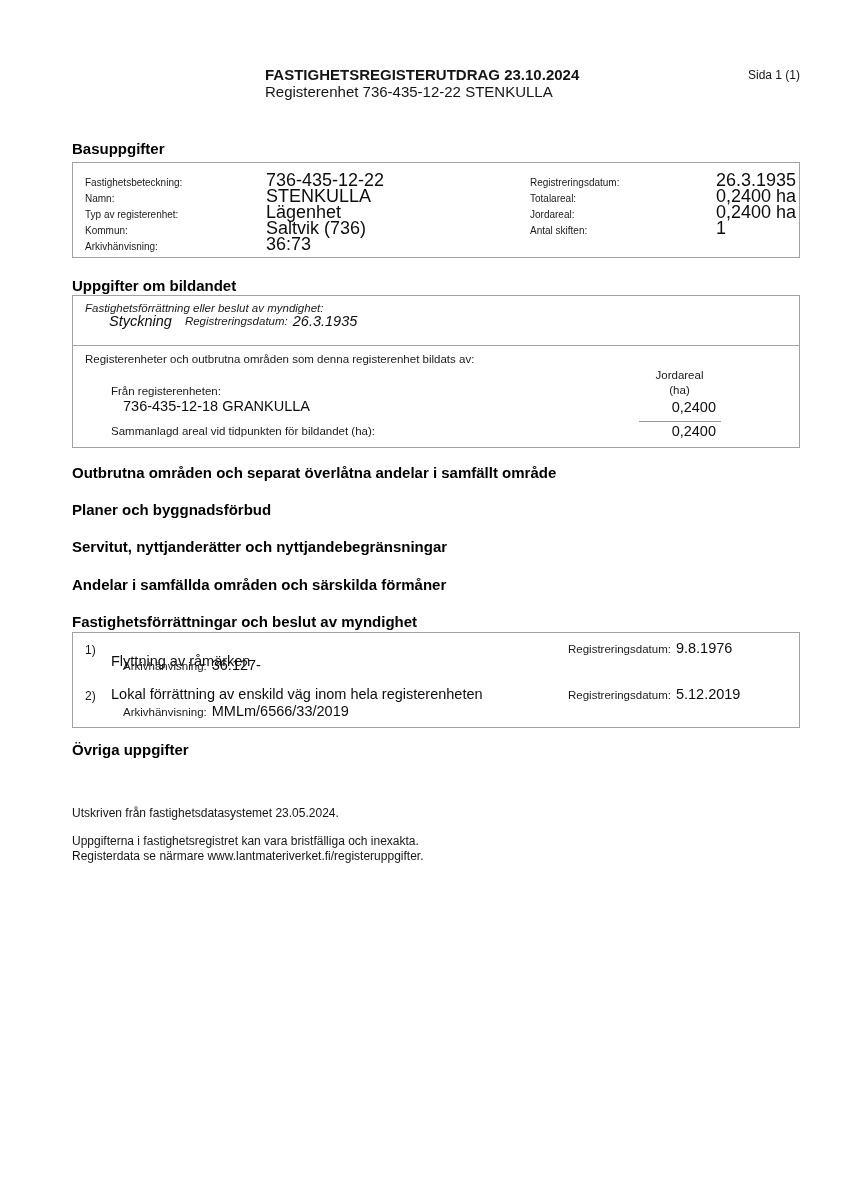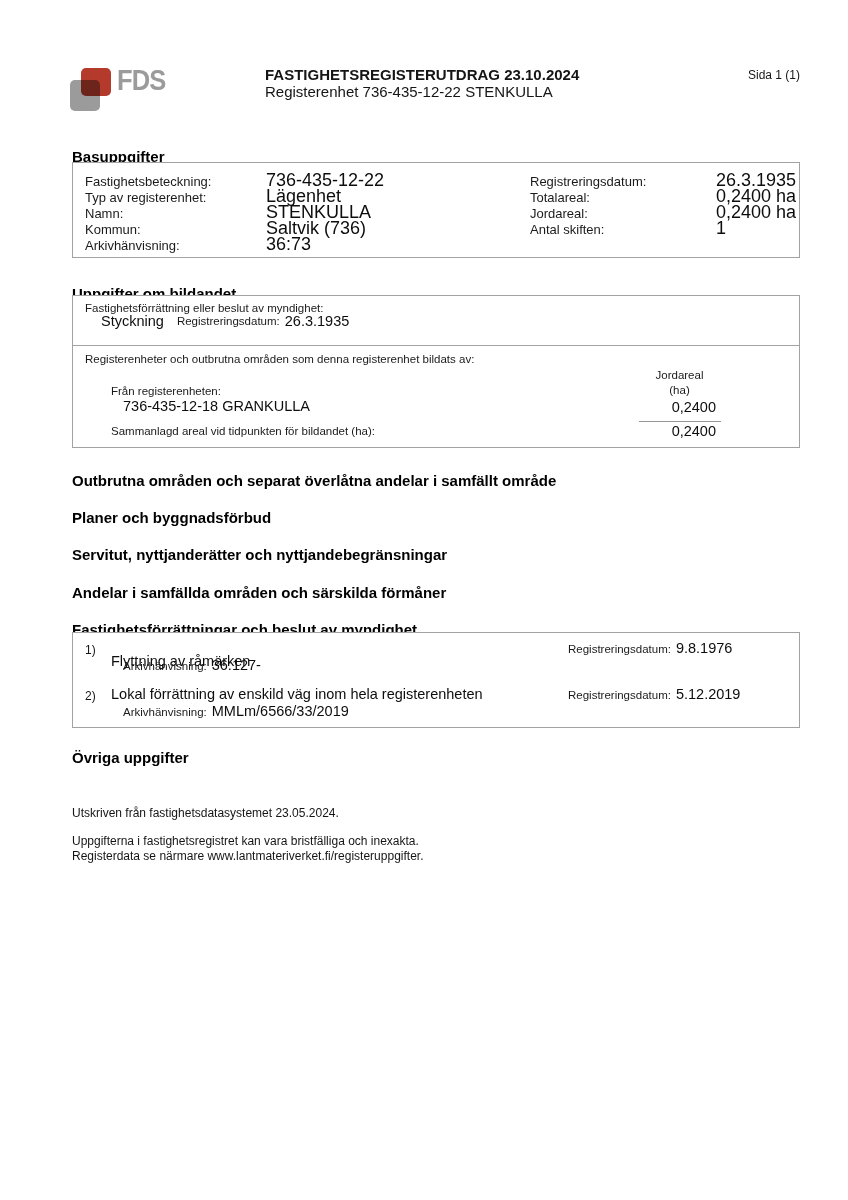--- a/index.html
+++ b/index.html
@@ -29,44 +29,44 @@
     letter-spacing: -1px; line-height: 1;
     transform: scaleX(0.88); transform-origin: left top;
   }
 
   
   .doc-head { left: 265px; top: 66px; line-height: 17px; font-size: 15px; }
   .doc-head .t1 { font-weight: bold; }
   .page-num { left: 748px; top: 68px; font-size: 12px; }
 
   
-  .h-sec { left: 72px; font-size: 15px; font-weight: bold; color: #000; white-space: nowrap; margin-top: 8px; }
+  .h-sec { left: 72px; font-size: 15px; font-weight: bold; color: #000; white-space: nowrap; }
 
   
   .box { left: 72px; width: 728px; border: 1px solid #a2a2a2; background: #fff; }
 
-  .lbl  { font-size: 13px; color: #1a1a1a; }
+  .lbl  { font-size: 10px; color: #1a1a1a; }
   .lbl2 { font-size: 11.5px; color: #1a1a1a; }
   .val  { font-size: 18px; color: #0d0d0d; }
   .val2 { font-size: 14.5px; color: #0d0d0d; }
   .nowrap { white-space: nowrap; }
 
   
   .box-bas { top: 162px; height: 96px; }
   .col { position: absolute; top: 9px; }
   .col-left  { left: 12px; }
   .col-right { left: 457px; }
   .kv { display: flex; align-items: baseline; height: 16px; line-height: 16px; white-space: nowrap; }
   .col-left  .kv .lbl { width: 181px; flex: none; }
   .col-right .kv .lbl { width: 186px; flex: none; }
 
   
-  .box-bild1 { top: 295px; height: 57px; }
+  .box-bild1 { top: 295px; height: 57px; font-style: italic; }
   .box-bild1 .line1 { position: absolute; left: 12px; top: 6px; }
-  .box-bild1 .line2 { position: absolute; left: 28px; top: 17px; display: flex; align-items: flex-start; line-height: 17px; white-space: nowrap; }
+  .box-bild1 .line2 { position: absolute; left: 36px; top: 17px; display: flex; align-items: flex-start; line-height: 17px; white-space: nowrap; }
   .box-bild1 .line2 .gap { width: 13px; }
   .box-bild1 .line2 .gap-s { width: 5px; }
 
   .box-bild2 { top: 345px; height: 103px; }
   .box-bild2 .intro { position: absolute; left: 12px; top: 7px; }
   .areacol-h { position: absolute; left: 544px; width: 125px; text-align: center; }
   .areacol-v { position: absolute; left: 523px; width: 120px; text-align: right; }
   .sum-rule { position: absolute; left: 566px; top: 75px; width: 82px; border-top: 1px solid #979797; }
 
   
@@ -79,46 +79,41 @@
   .forr-arkiv .lbl2 { margin-right: 5px; }
 
   
   .foot { left: 72px; font-size: 12px; line-height: 15px; white-space: nowrap; }
 </style>
 </head>
 <body>
 
 <div class="page">
 
-  <div class="abs logo">
-    <div class="sq sq-gray"></div>
-    <div class="sq sq-red"></div>
-    <div class="logo-text">FDS</div>
-  </div>
 
   <div class="abs doc-head">
     <div class="t1">FASTIGHETSREGISTERUTDRAG 23.10.2024</div>
     <div class="t2">Registerenhet 736-435-12-22 STENKULLA</div>
   </div>
   <div class="abs page-num">Sida 1 (1)</div>
 
   <div class="abs h-sec" style="top:140px;">Basuppgifter</div>
   <div class="abs box box-bas">
     <div class="col col-left">
       <div class="kv">
         <span class="lbl">Fastighetsbeteckning:</span>
         <span class="val">736-435-12-22</span>
       </div>
       <div class="kv">
+        <span class="lbl">Namn:</span>
+        <span class="val">STENKULLA</span>
+      </div>
+      <div class="kv">
         <span class="lbl">Typ av registerenhet:</span>
         <span class="val">Lägenhet</span>
-      </div>
-      <div class="kv">
-        <span class="lbl">Namn:</span>
-        <span class="val">STENKULLA</span>
       </div>
       <div class="kv">
         <span class="lbl">Kommun:</span>
         <span class="val">Saltvik (736)</span>
       </div>
       <div class="kv">
         <span class="lbl">Arkivhänvisning:</span>
         <span class="val">36:73</span>
       </div>
     </div>

